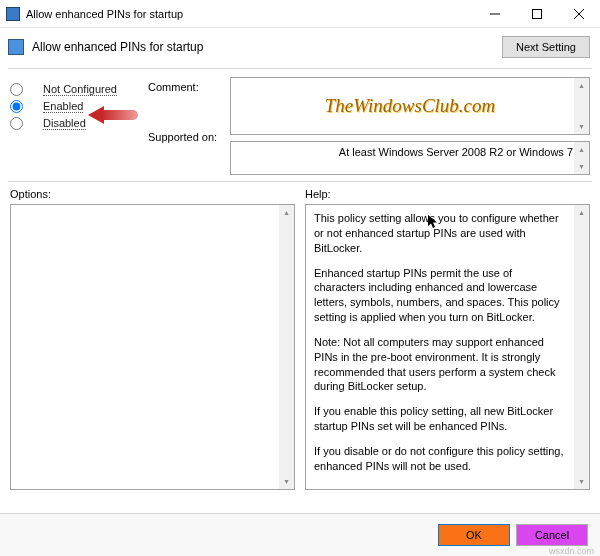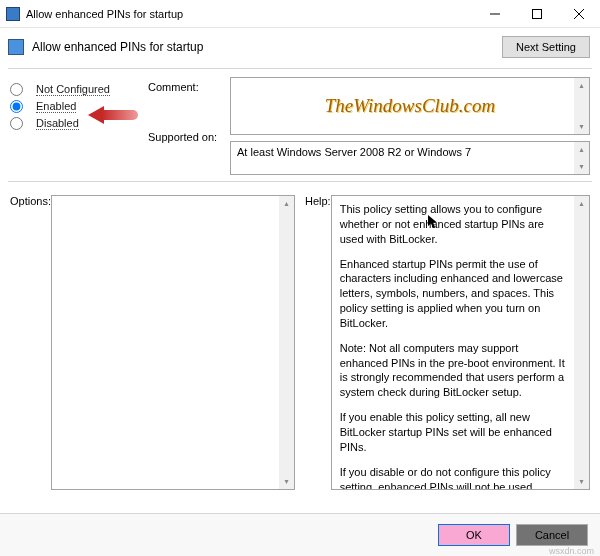--- a/index.html
+++ b/index.html
@@ -11,48 +11,48 @@
     .titlebar .winbtn { width: 42px; height: 28px; display: flex; align-items: center; justify-content: center; }
     .winbtn svg { width: 10px; height: 10px; }
     .header-row { display: flex; align-items: center; padding: 8px 10px 10px 8px; gap: 8px; }
     .header-row .hdr-icon { width: 16px; height: 16px; background: #4a92e0; border:1px solid #357; }
     .header-row .hdr-title { font-size: 12px; flex: 1; }
     .nav-btn { border: 1px solid #adadad; background: #e1e1e1; padding: 4px 10px; font-size: 11px; cursor: pointer; min-width: 88px; text-align:center; }
     .divider { height: 1px; background: #d6d6d6; margin: 0 8px; }
     .config-area { padding: 8px 10px 6px 10px; position: relative; }
     .row-config { display: flex; gap: 10px; }
     .radios { width: 128px; padding-top: 2px; position: relative; }
-    .radio-item { display: flex; align-items: center; gap: 13px; margin: 4px 0; cursor: pointer; }
+    .radio-item { display: flex; align-items: center; gap: 20px; margin: 4px 0; cursor: pointer; }
     .radio-item input[type=radio] { margin:0; }
     .radio-label { color: #1a1a1a; border-bottom: 1px dotted #555; }
     .arrow { position: absolute; left: 78px; top: 26px; width: 54px; height: 22px; pointer-events:none; }
     .arrow .head { position:absolute; left:0; top:3px; width:0; height:0; border-right:16px solid #c62828; border-top:9px solid transparent; border-bottom:9px solid transparent; }
     .arrow .shaft { position:absolute; left:14px; top:7px; height:10px; width:36px; background: linear-gradient(90deg,#c62828,#ef9a9a); border-radius:0 5px 5px 0; }
     .labels-col { width: 72px; }
     .labels-col div { margin: 4px 0 38px 0; }
     .labels-col .sup { margin: 0; }
     .fields-col { flex: 1; display: flex; flex-direction: column; gap: 6px; }
     .textarea-wrap { position: relative; border: 1px solid #a3a3a3; background: #fff; }
     .textarea-wrap .inner { padding: 4px 16px 4px 6px; min-height: 56px; }
     .textarea-wrap .sb { position: absolute; right: 0; top: 0; width: 15px; height: 100%; background: #f0f0f0; display:flex; flex-direction:column; justify-content:space-between; }
     .sb-btn { height: 15px; display:flex; align-items:center; justify-content:center; color:#888; font-size:8px; }
-    .support-field { border: 1px solid #a3a3a3; background: #fff; padding: 4px 16px 4px 6px; height: 34px; position:relative; }
+    .support-field { border: 1px solid #a3a3a3; background: #fff; padding: 4px 16px 4px 6px; height: 34px; position:relative;text-align:right; }
     .support-field .sb { position: absolute; right: 0; top: 0; width: 15px; height: 100%; background: #f0f0f0; display:flex; flex-direction:column; justify-content:space-between; }
     .watermark { position:absolute; left:50%; top:50%; transform:translate(-50%,-50%); font-size:19px; font-style:italic; color:#a16207; pointer-events:none; font-family: Georgia, serif; white-space: nowrap; text-shadow: 1px 1px 0 #f5d060; }
     .lower { display: flex; padding: 6px 10px 2px 10px; gap: 10px; height: 310px; }
-    .lower .pane-col { display:flex; flex-direction:row; flex:1;margin-top:7px; }
+    .lower .pane-col { display:flex; flex-direction:column; flex:1; }
     .pane-label { margin-bottom: 4px; }
     .pane { border: 1px solid #a3a3a3; background: #fff; flex:1; position:relative; overflow:hidden; }
     .pane .content { position:absolute; left:0; top:0; right:15px; bottom:0; overflow-y:auto; padding:6px 8px; }
     .pane .content p { margin: 0 0 10px 0; line-height: 1.35; }
     .pane .sb { position: absolute; right: 0; top: 0; width: 15px; height: 100%; background: #f0f0f0; display:flex; flex-direction:column; justify-content:space-between; }
     .left-col { flex: 0 0 262px; }
     .footer { position:absolute; left:0; right:0; bottom:0; border-top:1px solid #d6d6d6; background:#f8f8f8; display:flex; justify-content:flex-end; gap:6px; padding:10px 12px; }
-    .footer .btn { border: 1px solid #adadad; background: #737373; padding: 4px 0; width: 72px; text-align:center; cursor:pointer; }
-    .footer .btn.primary { border: 1px solid #0078d7; background: #f9a8d4; }
+    .footer .btn { border: 1px solid #adadad; background: #d946ef; padding: 4px 0; width: 72px; text-align:center; cursor:pointer; }
+    .footer .btn.primary { border: 1px solid #0078d7; background: #f97316; }
     .cursor { position:absolute; left:428px; top:215px; width:12px; height:16px; pointer-events:none; }
     .cursor svg { width:12px; height:16px; }
     .srcstamp { position:absolute; right:6px; bottom:0; font-size:9px; color:#bdbdbd; }
   </style>
 </head>
 <body>
 
 <div class="titlebar">
   <div class="tb-icon"></div>
   <div class="title">Allow enhanced PINs for startup</div>

